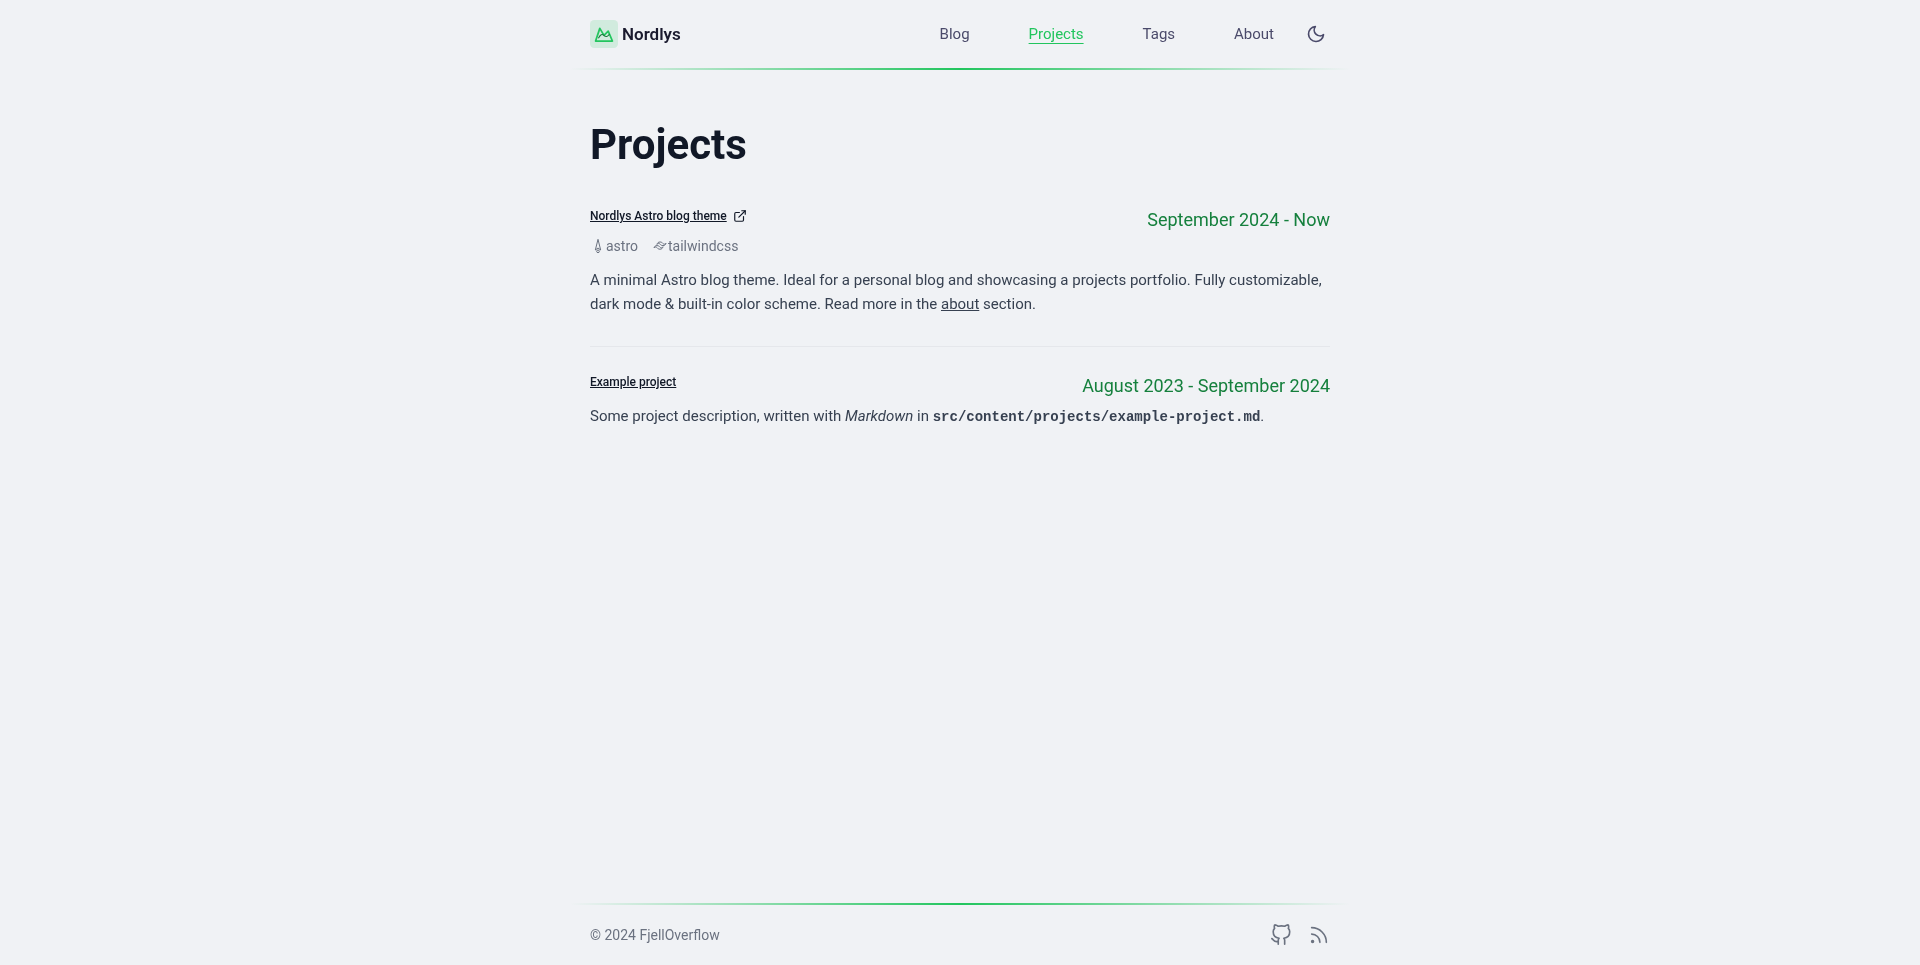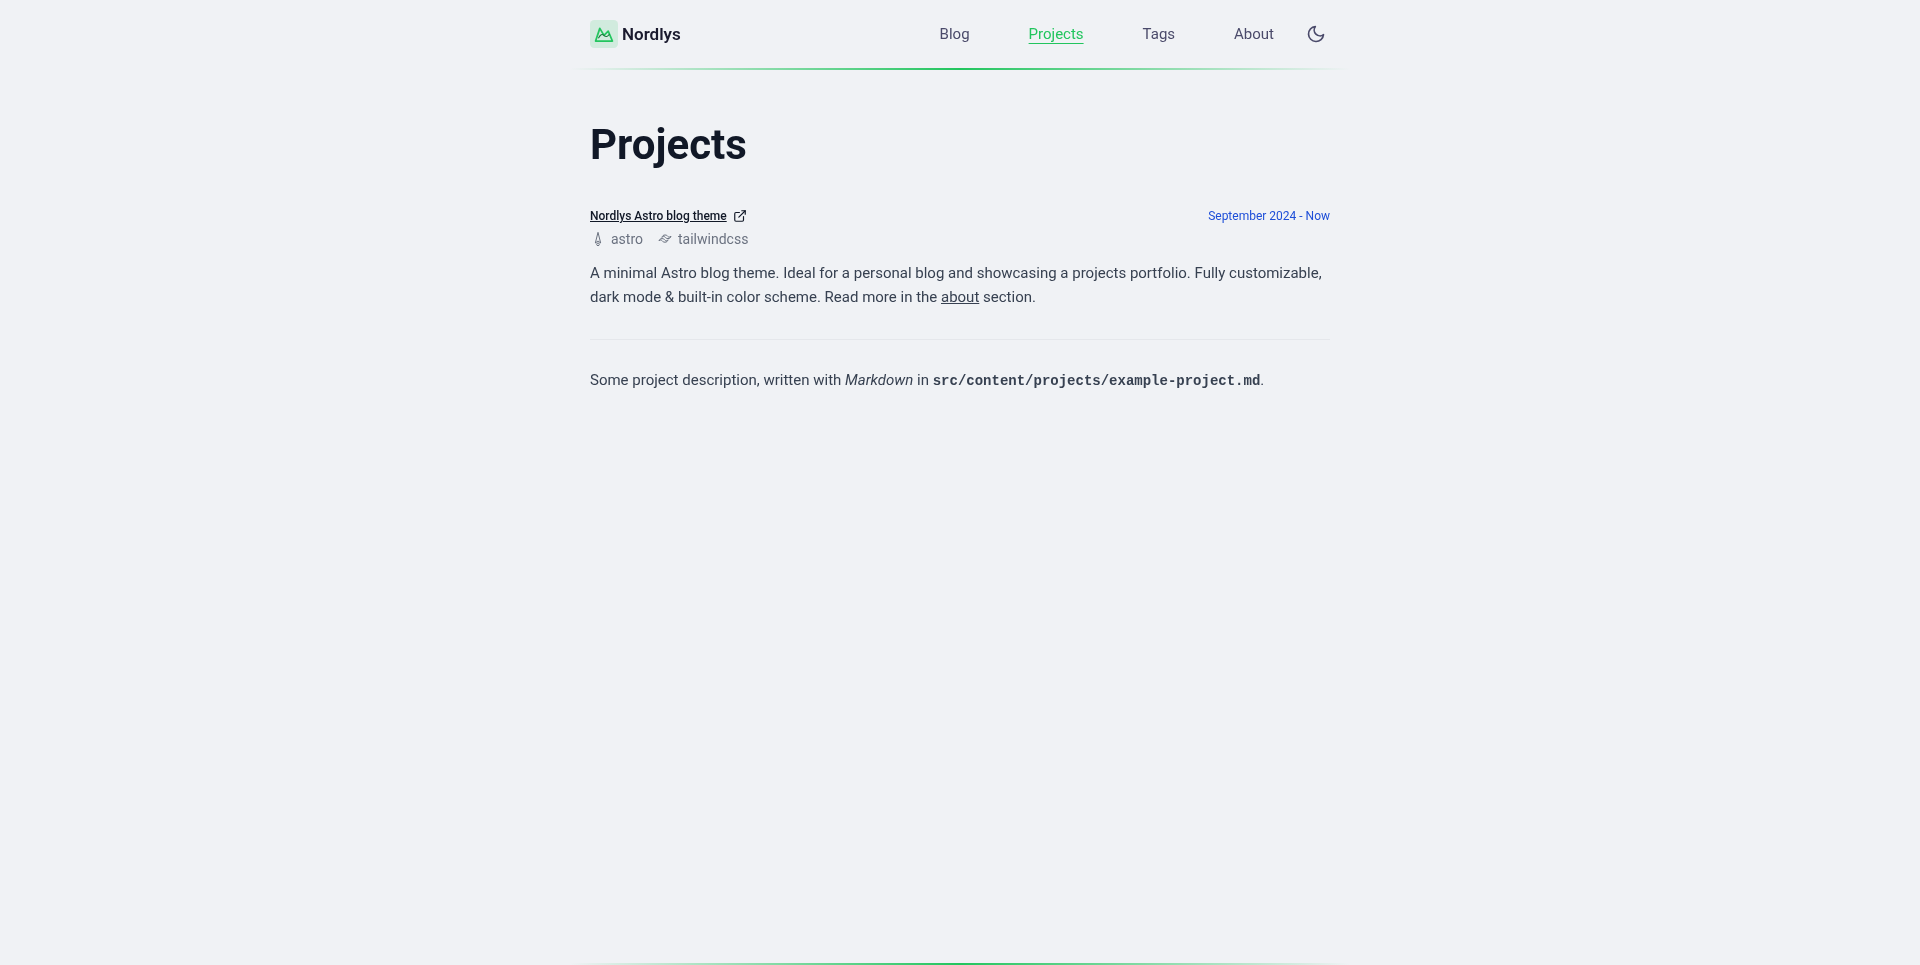--- a/index.html
+++ b/index.html
@@ -125,35 +125,34 @@
       text-decoration: underline;
       color: #111827;
       font-size: 12px;
       font-weight: 500;
       display: flex;
       align-items: center;
       gap: 6px;
     }
 
     .project-date {
-      color: #1d4ed8;
-      font-size: 12px;
+      color: #15803d;
+      font-size: 18px;
       white-space: nowrap;
     }
 
     .project-tags {
       display: flex;
       gap: 14px;
       margin-bottom: 14px;
     }
 
     .tag-item {
       display: flex;
       align-items: center;
-      gap: 5px;
       color: #6b7280;
       font-size: 14px;
     }
 
     .project-description {
       color: #374151;
       font-size: 15px;
       line-height: 1.6;
     }
 
@@ -279,22 +278,43 @@
         </span>
       </div>
       <p class="project-description">
         A minimal Astro blog theme. Ideal for a personal blog and showcasing a projects portfolio. Fully customizable, dark mode &amp; built-in color scheme. Read more in the <a class="about-link" href="#">about</a> section.
       </p>
     </div>
 
     <div class="project-divider"></div>
 
     <div class="project-item">
+      <div class="project-header">
+        <span class="project-title-link">Example project</span>
+        <span class="project-date">August 2023 - September 2024</span>
+      </div>
       <p class="project-description">
         Some project description, written with <em>Markdown</em> in <strong>src/content/projects/example-project.md</strong>.
       </p>
     </div>
   </main>
 </div>
 
 <footer>
   <div class="footer-divider"></div>
+  <div class="footer-inner">
+    <span class="footer-copy">© 2024 FjellOverflow</span>
+    <div class="footer-icons">
+      <a class="footer-icon-link" href="#">
+        <svg width="22" height="22" viewBox="0 0 24 24" fill="none" stroke="currentColor" stroke-width="1.8" stroke-linecap="round" stroke-linejoin="round">
+          <path d="M9 19c-5 1.5-5-2.5-7-3m14 6v-3.87a3.37 3.37 0 0 0-.94-2.61c3.14-.35 6.44-1.54 6.44-7A5.44 5.44 0 0 0 20 4.77 5.07 5.07 0 0 0 19.91 1S18.73.65 16 2.48a13.38 13.38 0 0 0-7 0C6.27.65 5.09 1 5.09 1A5.07 5.07 0 0 0 5 4.77a5.44 5.44 0 0 0-1.5 3.78c0 5.42 3.3 6.61 6.44 7A3.37 3.37 0 0 0 9 18.13V22"></path>
+        </svg>
+      </a>
+      <a class="footer-icon-link" href="#">
+        <svg width="22" height="22" viewBox="0 0 24 24" fill="none" stroke="currentColor" stroke-width="1.8" stroke-linecap="round" stroke-linejoin="round">
+          <path d="M4 11a9 9 0 0 1 9 9"></path>
+          <path d="M4 4a16 16 0 0 1 16 16"></path>
+          <circle cx="5" cy="19" r="1"></circle>
+        </svg>
+      </a>
+    </div>
+  </div>
 </footer>
 
 </body></html>

